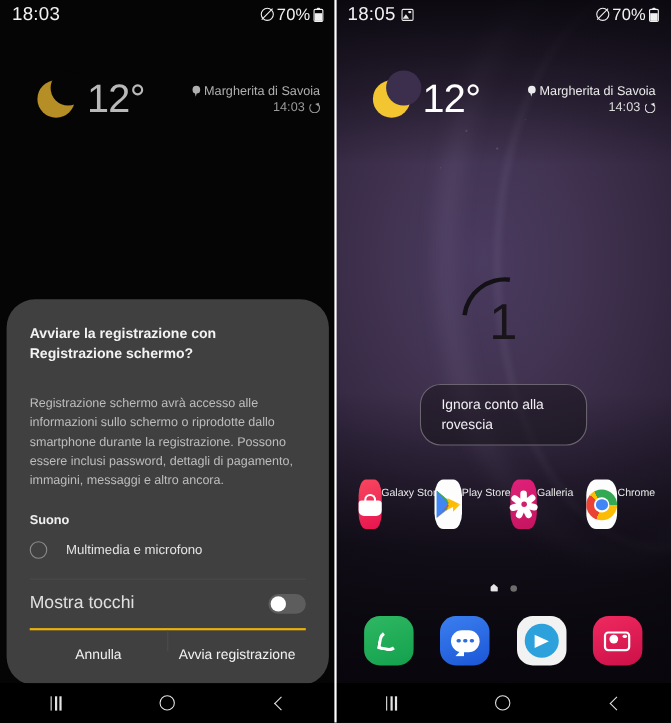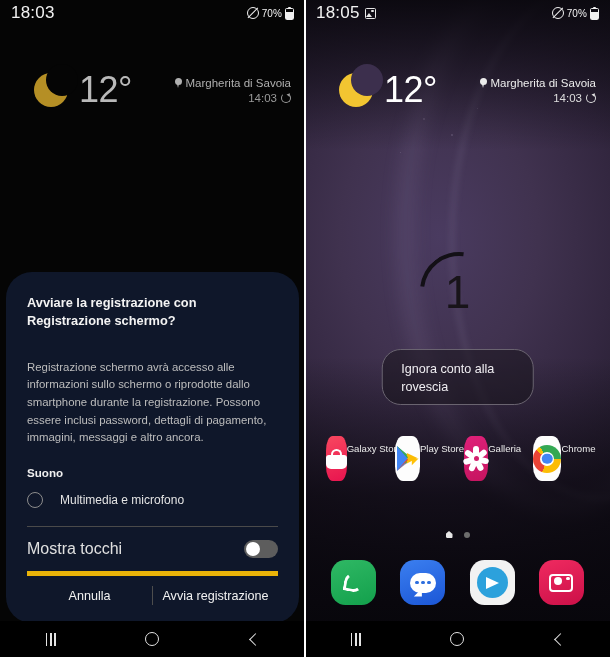--- a/index.html
+++ b/index.html
@@ -46,21 +46,21 @@
 
   
   .statusbar {
     position: absolute; top: 0; left: 0; right: 0; height: 26px;
     display: flex; align-items: center; justify-content: space-between;
     padding: 0 11px; z-index: 8;
   }
   .sb-left { display: flex; align-items: center; gap: 5px; }
   .sb-right { display: flex; align-items: center; gap: 3px; }
   .sb-time { font-size: 17px; color: #f2f2f2; letter-spacing: .2px; }
-  .sb-pct  { font-size: 10px; color: #f2f2f2; letter-spacing: .1px; }
+  .sb-pct  { font-size: 15px; color: #f2f2f2; letter-spacing: .1px; }
   .ic-shot { width: 11px; height: 11px; position: relative; }
   .ic-shot .frm {
     position: absolute; inset: 0; border: 1.4px solid #e8e8e8; border-radius: 1.5px;
   }
   .ic-shot .hill {
     position: absolute; left: 1.5px; bottom: 1.4px; width: 0; height: 0;
     border-left: 3px solid transparent; border-right: 3px solid transparent;
     border-bottom: 4px solid #e8e8e8;
   }
   .ic-shot .dot2 {
@@ -137,21 +137,21 @@
   }
   .refresh .arw {
     position: absolute; right: 0px; top: 0px; width: 0; height: 0;
     border-left: 2.6px solid transparent; border-right: 2.6px solid transparent;
     border-bottom: 3.4px solid currentColor; transform: rotate(38deg);
   }
 
   
   .dialog {
     position: absolute; left: 6px; right: 6px; bottom: 34px;
-    background: #0f172a; border-radius: 26px;
+    background: #404040; border-radius: 26px;
     padding: 22px 21px 8px 21px; z-index: 9;
   }
   .dlg-title {
     font-size: 12.8px; font-weight: 700; color: #f3f3f3; line-height: 1.45;
   }
   .dlg-body {
     font-size: 11.4px; color: #bdbdbd; line-height: 1.55; margin-top: 28px;
   }
   .dlg-section {
     font-size: 11.6px; font-weight: 700; color: #efefef; margin-top: 19px;
@@ -177,21 +177,21 @@
   .toggle-label { font-size: 16px; color: #e0e0e0; }
   .switch {
     width: 34px; height: 18px; border-radius: 9px; background: #5d5d5d;
     position: relative; flex: 0 0 34px;
   }
   .switch .knob {
     position: absolute; left: 2px; top: 2px; width: 14px; height: 14px;
     border-radius: 50%; background: #ffffff;
   }
   .dlg-actions {
-    display: flex; align-items: center; border-top: 5px solid #eab308; height: 44px;
+    display: flex; align-items: flex-start; border-top: 2px solid #eab308; height: 44px;
   }
   .dlg-btn {
     flex: 1; text-align: center; font-size: 12.6px; color: #f2f2f2;
     font-weight: 400; line-height: 44px; cursor: pointer;
   }
   .dlg-sep { width: 1px; height: 19px; background: #4d4d4d; }
 
   
   .countdown {
     position: absolute; top: 252px; left: 0; right: 0; height: 88px; z-index: 6;

